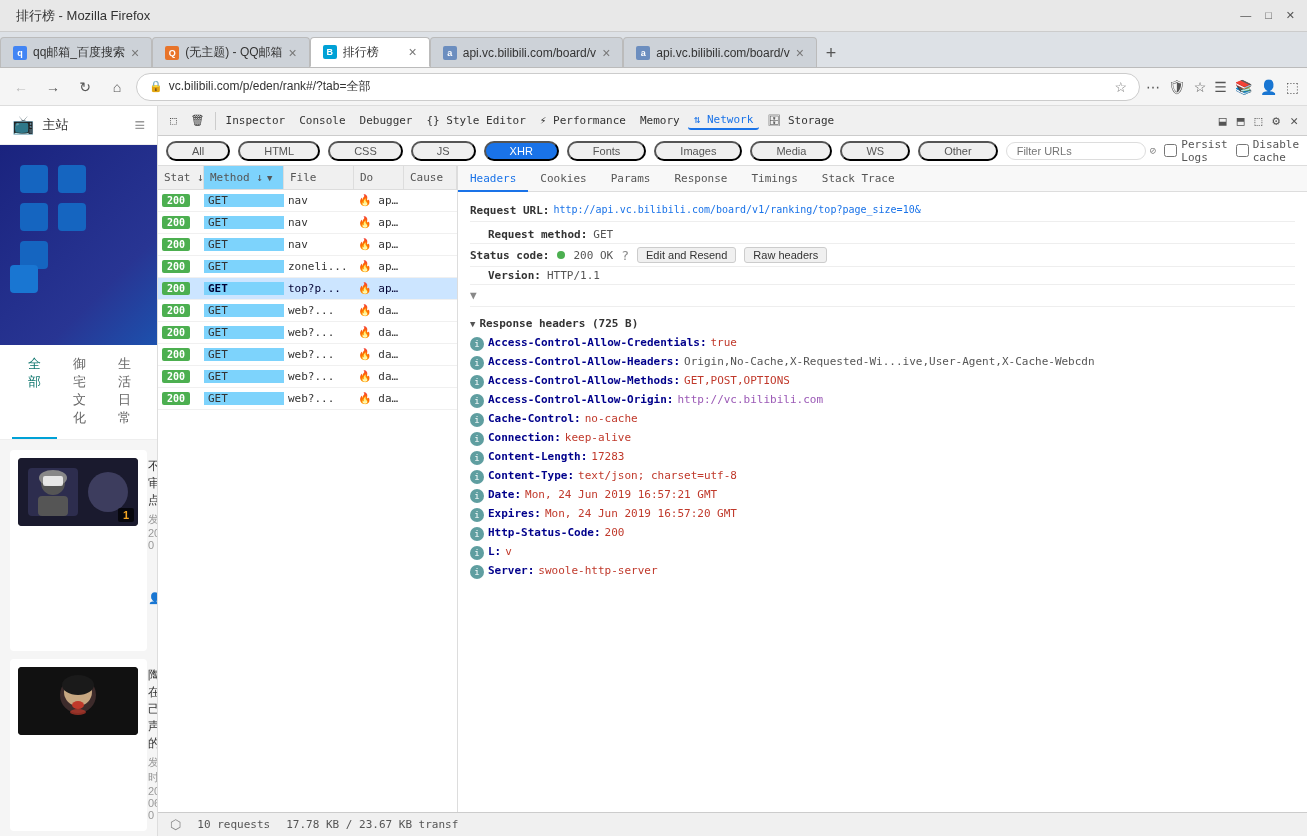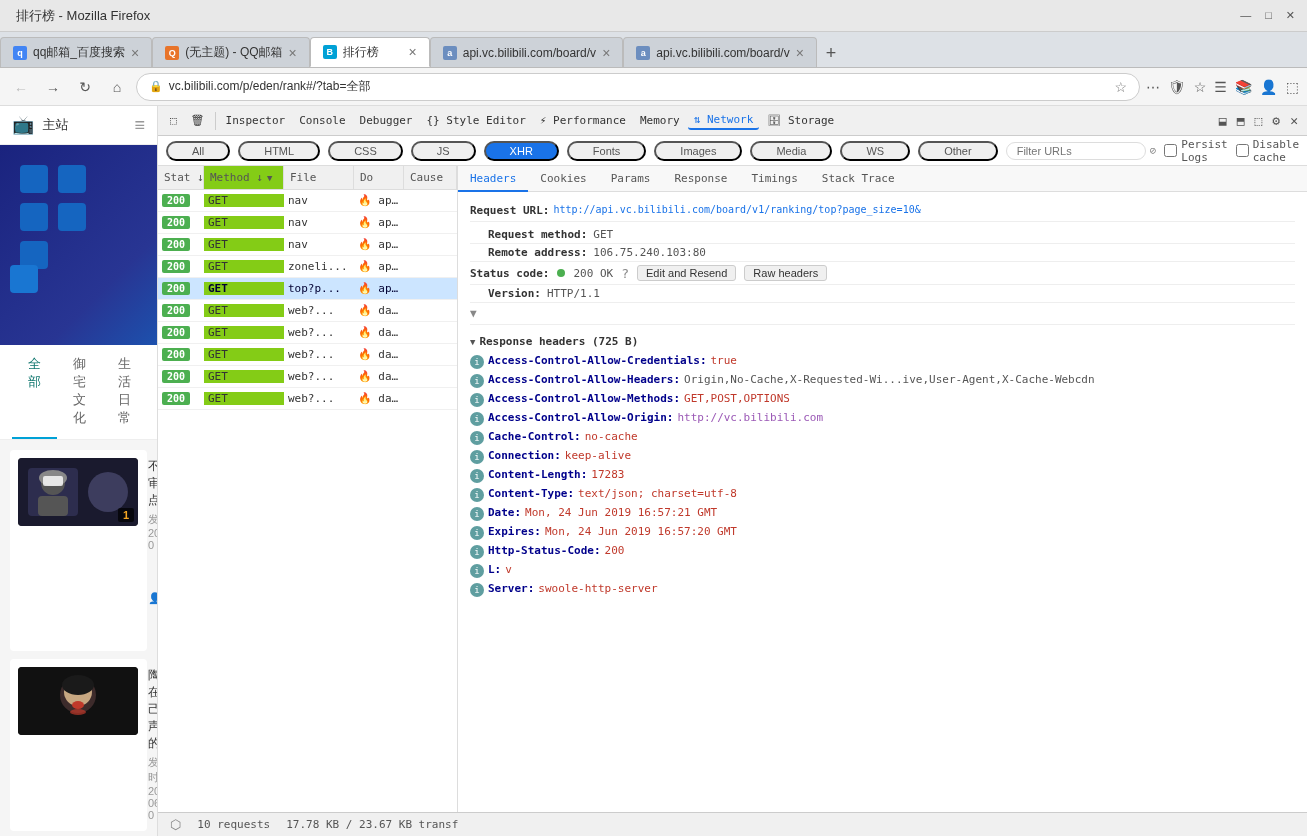--- a/index.html
+++ b/index.html
@@ -283,21 +283,21 @@
       display: flex;
       align-items: center;
       font-size: 11px;
       color: #555;
       border-right: 1px solid #ddd;
       cursor: pointer;
       white-space: nowrap;
       overflow: hidden;
     }
     .req-col-status { width: 46px; flex-shrink: 0; }
-    .req-col-method { width: 80px; flex-shrink: 0; background: #84cc16; }
+    .req-col-method { width: 80px; flex-shrink: 0; background: #7dd3fc; }
     .req-col-file { width: 70px; flex-shrink: 0; }
     .req-col-domain { width: 50px; flex-shrink: 0; }
     .req-col-cause { flex: 1; }
     .sort-arrow { margin-left: 4px; font-size: 9px; }
 
     .req-rows { overflow-y: auto; flex: 1; }
     .req-row {
       display: flex;
       height: 22px;
       border-bottom: 1px solid #f0f0f0;
@@ -832,24 +832,20 @@
           <div class="req-url-line">
             <span class="req-url-label">Request URL:</span>
             <span class="req-url-value">http://api.vc.bilibili.com/board/v1/ranking/top?page_size=10&amp;</span>
           </div>
 
           <div class="req-method-line">
             <span class="req-label">Request method:</span>
             <span class="req-val">GET</span>
           </div>
 
-          <div class="req-remote-line">
-            <span class="req-label">Remote address:</span>
-            <span class="req-val">106.75.240.103:80</span>
-          </div>
 
           <div class="status-line">
             <span class="status-label">Status code:</span>
             <span class="status-dot"></span>
             <span class="status-code-val">200 OK</span>
             <span class="status-help">?</span>
             <button class="status-btn">Edit and Resend</button>
             <button class="status-btn">Raw headers</button>
           </div>
 

